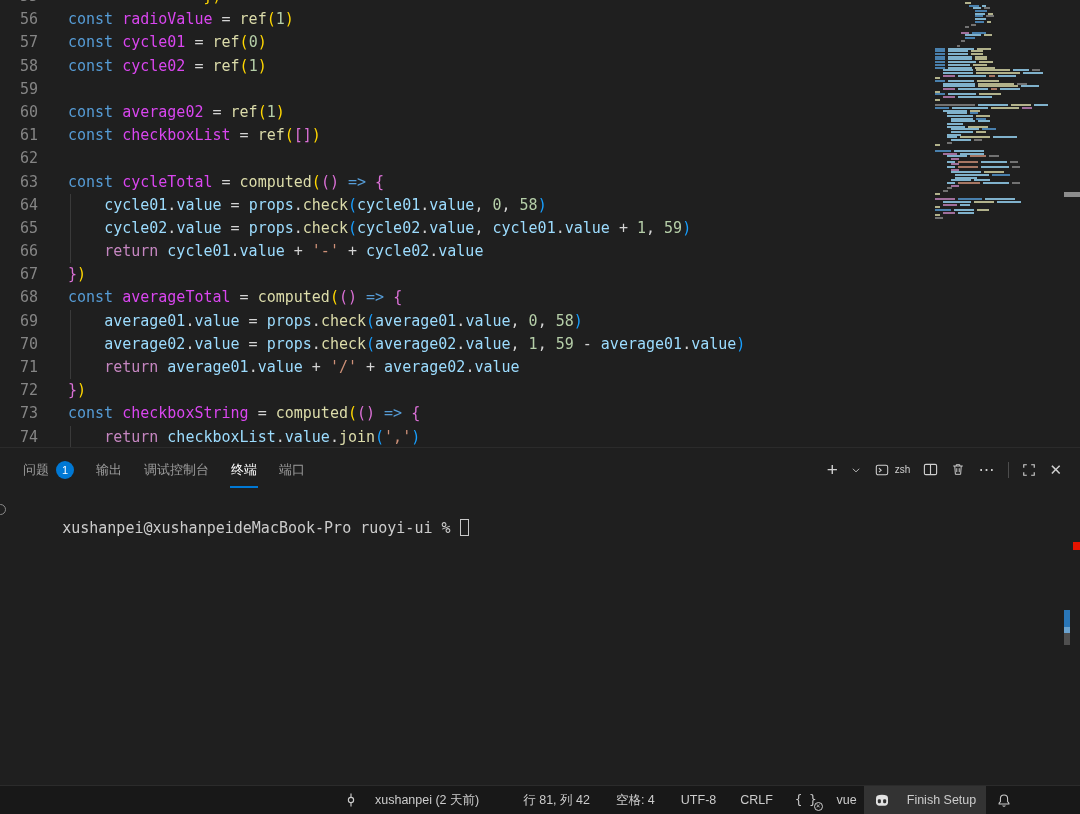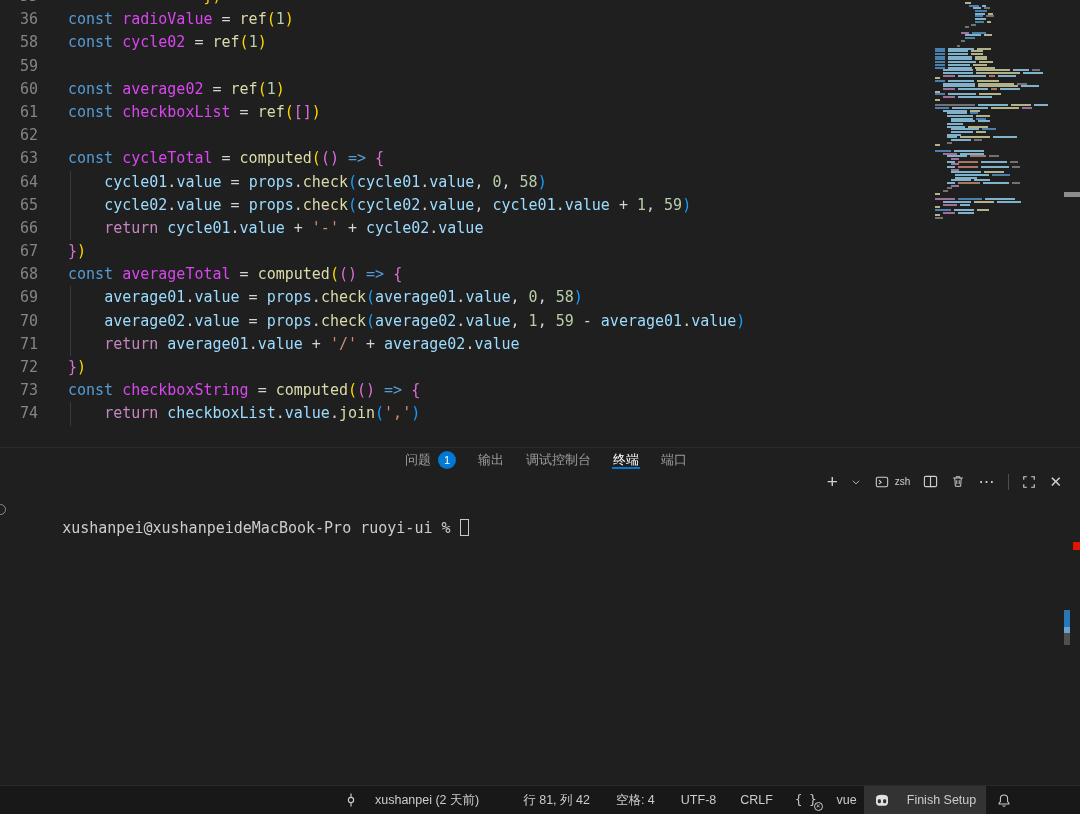--- a/index.html
+++ b/index.html
@@ -22,21 +22,21 @@
   .minimap { position:absolute; top:2px; left:935px; width:118px; }
   .mm-row { height:2px; margin-bottom:0.7px; position:relative; }
   .mm-seg { position:absolute; top:0; height:2px; opacity:.78; }
   .mm-b{background:#569CD6}.mm-c{background:#9CDCFE}.mm-y{background:#DCDCAA}
   .mm-p{background:#C586C0}.mm-g{background:#8a8a8a}.mm-o{background:#CE9178}
   .ov-marker { position:absolute; right:0; top:192px; width:16px; height:5px; background:#8d8d8d; }
 
   
   .panel { position:absolute; top:447px; left:0; right:0; height:338px; background:#1f1f1f;
            border-top:1px solid #2b2b2b; }
-  .panel-header { height:43px; display:flex; align-items:center; padding-left:12px;flex-direction:column; }
+  .panel-header { height:43px; display:flex; align-items:center; padding-left:12px; }
   .tabs { display:flex; height:100%; }
   .tab { display:flex; align-items:center; gap:7px; padding:0 11px; height:100%;
          font-size:13px; color:#9d9d9d; cursor:pointer; position:relative; }
   .tab.active { color:#ffffff; }
   .tab.active::after { content:""; position:absolute; left:10px; right:10px; bottom:3px; height:2px; background:#0078d4; }
   .badge { min-width:18px; height:18px; border-radius:9px; background:#0078d4; color:#fff;
            font-size:11px; display:flex; align-items:center; justify-content:center; padding:0 4px; }
   .panel-actions { margin-left:auto; display:flex; align-items:center; gap:13px; padding-right:18px; color:#cfcfcf; }
   .pa { display:flex; align-items:center; gap:5px; cursor:pointer; font-size:10px; color:#cfcfcf; }
   .pa svg { display:block; }
@@ -68,21 +68,22 @@
   .lang-badge { position:absolute; right:-3px; bottom:-4px; width:9px; height:9px; border-radius:50%;
                 background:#181818; border:1px solid #cccccc; color:#cccccc; font-size:7px;
                 font-style:normal; display:flex; align-items:center; justify-content:center; line-height:1; }
 </style>
 </head>
 <body>
 
 <div class="editor">
   <div class="code" id="code-lines">
       <div class="line"><span class="ln">55</span><div class="lc"><span class="tk-op">               </span><span class="tk-b1">})</span></div></div>
-      <div class="line"><span class="ln">36</span><div class="lc"><span class="tk-kw">const </span><span class="tk-decl">radioValue</span><span class="tk-op"> = </span><span class="tk-fn">ref</span><span class="tk-b1">(</span><span class="tk-num">1</span><span class="tk-b1">)</span></div></div>
+      <div class="line"><span class="ln">56</span><div class="lc"><span class="tk-kw">const </span><span class="tk-decl">radioValue</span><span class="tk-op"> = </span><span class="tk-fn">ref</span><span class="tk-b1">(</span><span class="tk-num">1</span><span class="tk-b1">)</span></div></div>
+      <div class="line"><span class="ln">57</span><div class="lc"><span class="tk-kw">const </span><span class="tk-decl">cycle01</span><span class="tk-op"> = </span><span class="tk-fn">ref</span><span class="tk-b1">(</span><span class="tk-num">0</span><span class="tk-b1">)</span></div></div>
       <div class="line"><span class="ln">58</span><div class="lc"><span class="tk-kw">const </span><span class="tk-decl">cycle02</span><span class="tk-op"> = </span><span class="tk-fn">ref</span><span class="tk-b1">(</span><span class="tk-num">1</span><span class="tk-b1">)</span></div></div>
       <div class="line"><span class="ln">59</span></div>
       <div class="line"><span class="ln">60</span><div class="lc"><span class="tk-kw">const </span><span class="tk-decl">average02</span><span class="tk-op"> = </span><span class="tk-fn">ref</span><span class="tk-b1">(</span><span class="tk-num">1</span><span class="tk-b1">)</span></div></div>
       <div class="line"><span class="ln">61</span><div class="lc"><span class="tk-kw">const </span><span class="tk-decl">checkboxList</span><span class="tk-op"> = </span><span class="tk-fn">ref</span><span class="tk-b1">(</span><span class="tk-b2">[]</span><span class="tk-b1">)</span></div></div>
       <div class="line"><span class="ln">62</span></div>
       <div class="line"><span class="ln">63</span><div class="lc"><span class="tk-kw">const </span><span class="tk-decl">cycleTotal</span><span class="tk-op"> = </span><span class="tk-fn">computed</span><span class="tk-b1">(</span><span class="tk-b2">(</span><span class="tk-b2">)</span><span class="tk-op"> </span><span class="tk-kw">=&gt;</span><span class="tk-op"> </span><span class="tk-b2">{</span></div></div>
       <div class="line gd"><span class="ln">64</span><div class="lc"><span class="tk-op">    </span><span class="tk-var">cycle01</span><span class="tk-op">.</span><span class="tk-var">value</span><span class="tk-op"> = </span><span class="tk-var">props</span><span class="tk-op">.</span><span class="tk-fn">check</span><span class="tk-b3">(</span><span class="tk-var">cycle01</span><span class="tk-op">.</span><span class="tk-var">value</span><span class="tk-op">, </span><span class="tk-num">0</span><span class="tk-op">, </span><span class="tk-num">58</span><span class="tk-b3">)</span></div></div>
       <div class="line gd"><span class="ln">65</span><div class="lc"><span class="tk-op">    </span><span class="tk-var">cycle02</span><span class="tk-op">.</span><span class="tk-var">value</span><span class="tk-op"> = </span><span class="tk-var">props</span><span class="tk-op">.</span><span class="tk-fn">check</span><span class="tk-b3">(</span><span class="tk-var">cycle02</span><span class="tk-op">.</span><span class="tk-var">value</span><span class="tk-op">, </span><span class="tk-var">cycle01</span><span class="tk-op">.</span><span class="tk-var">value</span><span class="tk-op"> + </span><span class="tk-num">1</span><span class="tk-op">, </span><span class="tk-num">59</span><span class="tk-b3">)</span></div></div>
       <div class="line gd"><span class="ln">66</span><div class="lc"><span class="tk-op">    </span><span class="tk-ctrl">return</span><span class="tk-op"> </span><span class="tk-var">cycle01</span><span class="tk-op">.</span><span class="tk-var">value</span><span class="tk-op"> + </span><span class="tk-str">'-'</span><span class="tk-op"> + </span><span class="tk-var">cycle02</span><span class="tk-op">.</span><span class="tk-var">value</span></div></div>
       <div class="line"><span class="ln">67</span><div class="lc"><span class="tk-b2">}</span><span class="tk-b1">)</span></div></div>

